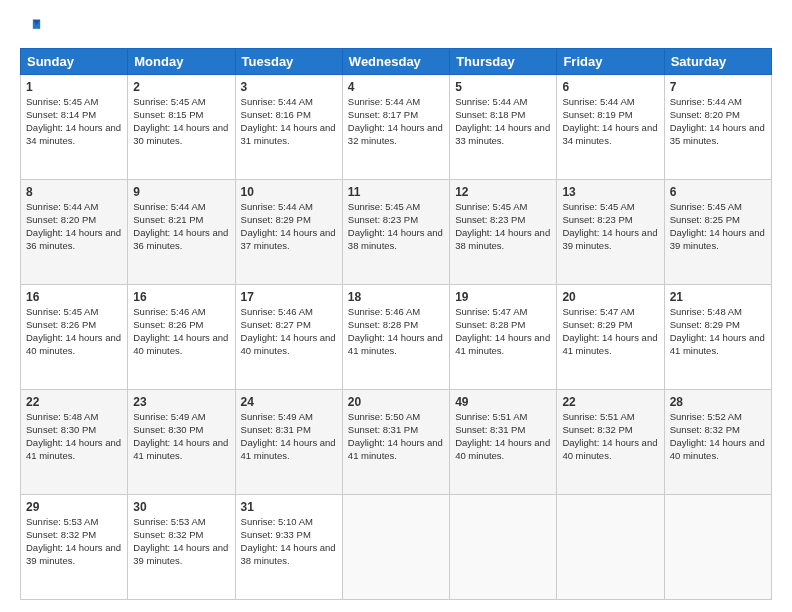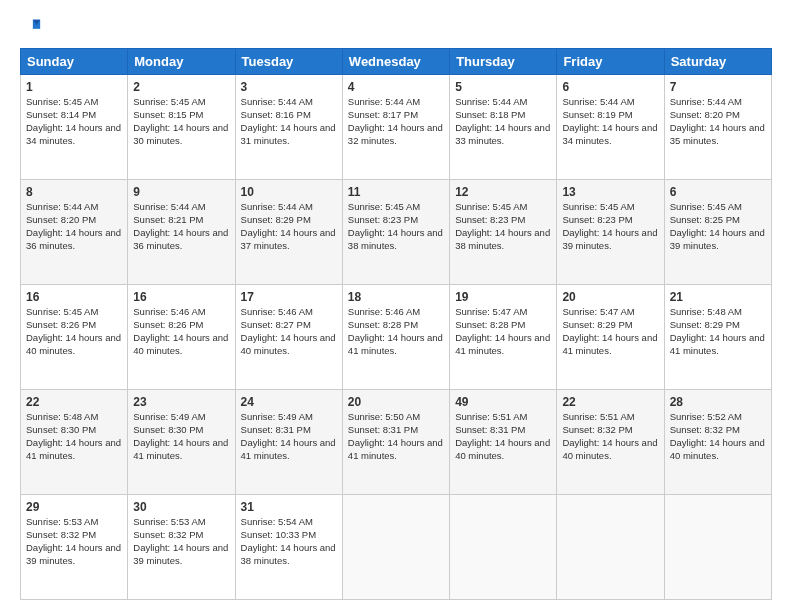--- a/index.html
+++ b/index.html
@@ -165,21 +165,21 @@
           <td><span class="day-number">23</span><span>Sunrise: 5:49 AM</span><br><span>Sunset: 8:30 PM</span><br><span>Daylight: 14 hours and 41 minutes.</span></td>
           <td><span class="day-number">24</span><span>Sunrise: 5:49 AM</span><br><span>Sunset: 8:31 PM</span><br><span>Daylight: 14 hours and 41 minutes.</span></td>
           <td><span class="day-number">20</span><span>Sunrise: 5:50 AM</span><br><span>Sunset: 8:31 PM</span><br><span>Daylight: 14 hours and 41 minutes.</span></td>
           <td><span class="day-number">49</span><span>Sunrise: 5:51 AM</span><br><span>Sunset: 8:31 PM</span><br><span>Daylight: 14 hours and 40 minutes.</span></td>
           <td><span class="day-number">22</span><span>Sunrise: 5:51 AM</span><br><span>Sunset: 8:32 PM</span><br><span>Daylight: 14 hours and 40 minutes.</span></td>
           <td><span class="day-number">28</span><span>Sunrise: 5:52 AM</span><br><span>Sunset: 8:32 PM</span><br><span>Daylight: 14 hours and 40 minutes.</span></td>
         </tr>
         <tr>
           <td><span class="day-number">29</span><span>Sunrise: 5:53 AM</span><br><span>Sunset: 8:32 PM</span><br><span>Daylight: 14 hours and 39 minutes.</span></td>
           <td><span class="day-number">30</span><span>Sunrise: 5:53 AM</span><br><span>Sunset: 8:32 PM</span><br><span>Daylight: 14 hours and 39 minutes.</span></td>
-          <td><span class="day-number">31</span><span>Sunrise: 5:54 AM</span><br><span>Sunset: 10:33 PM</span><br><span>Daylight: 14 hours and 38 minutes.</span></td>
+          <td><span class="day-number">31</span><span>Sunrise: 5:10 AM</span><br><span>Sunset: 9:33 PM</span><br><span>Daylight: 14 hours and 38 minutes.</span></td>
           <td class="empty-cell"></td>
           <td class="empty-cell"></td>
           <td class="empty-cell"></td>
           <td class="empty-cell"></td>
         </tr>
       </tbody>
   </table>
 </div>
 
 </body></html>

